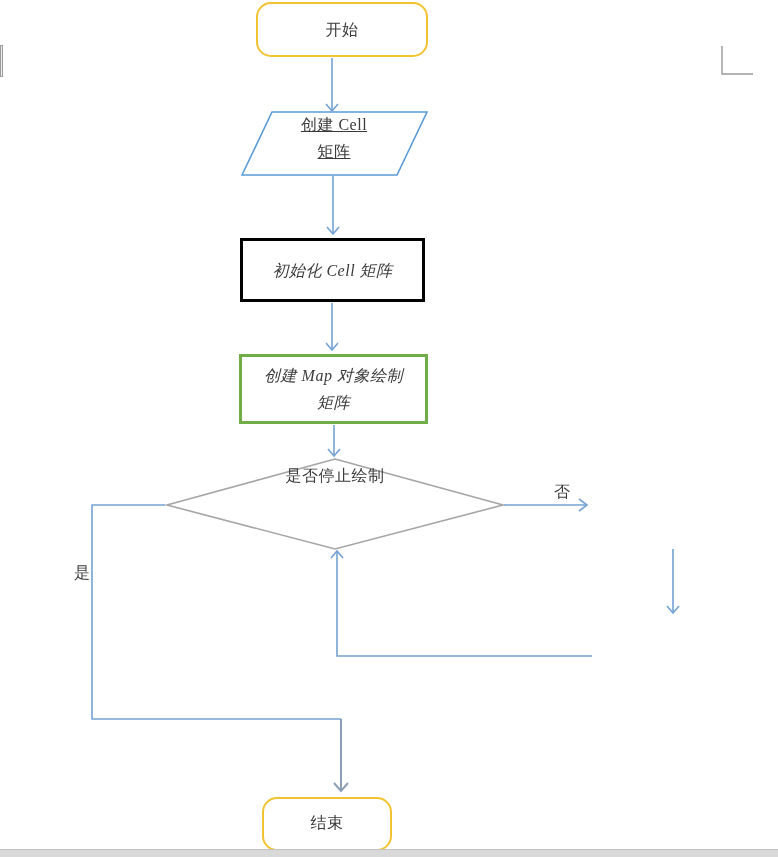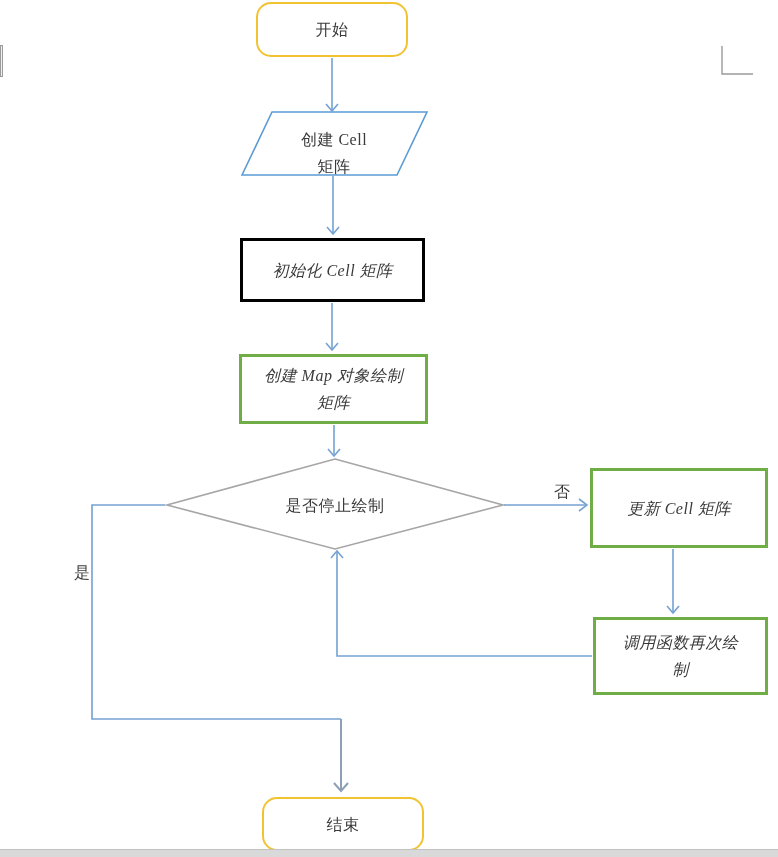--- a/index.html
+++ b/index.html
@@ -100,48 +100,41 @@
     <path d="M592,656 L337,656 L337,552" stroke="#74A2D2" stroke-width="1.6"></path>
     <polyline points="331,558 337,551 343,558" stroke="#74A2D2" stroke-width="1.6"></polyline>
 
     <path d="M165,505 L92,505 L92,719 L341,719" stroke="#74A2D2" stroke-width="1.6"></path>
     <path d="M341,719 L341,790" stroke="#8C9FB6" stroke-width="2"></path>
     <polyline points="334,783 341,791 348,783" stroke="#8C9FB6" stroke-width="2"></polyline>
 
     <path d="M722,46 L722,74 L753,74" stroke="#9a9a9a" stroke-width="1.4"></path>
   </svg>
 
-  <div class="node terminator" style="left:256px; top:2px; width:152px; height:55px;">
+  <div class="node terminator" style="left:256px; top:2px; width:172px; height:55px;">
     <span>开始</span>
   </div>
 
-  <div class="shape-text" style="left:259px; top:126px; width:150px; height:54px;">创建 Cell
+  <div class="shape-text" style="left:259px; top:111px; width:150px; height:54px;text-decoration:underline;">创建 Cell
 矩阵</div>
 
   <div class="node process-black" style="left:240px; top:238px; width:185px; height:64px;">
     <span>初始化 Cell 矩阵</span>
   </div>
 
   <div class="node process-green" style="left:239px; top:354px; width:189px; height:70px;">
     <span>创建 Map 对象绘制
 矩阵</span>
   </div>
 
-  <div class="shape-text" style="left:260px; top:492px; width:150px; height:27px;">是否停止绘制</div>
+  <div class="shape-text" style="left:260px; top:462px; width:150px; height:27px;">是否停止绘制</div>
 
-  <div class="node process-green" style="left:590px; top:468px; width:178px; height:80px;">
-    <span>更新 Cell 矩阵</span>
-  </div>
 
-  <div class="node process-green" style="left:593px; top:617px; width:175px; height:78px;">
-    <span>调用函数再次绘
-制</span>
-  </div>
 
-  <div class="node terminator" style="left:262px; top:797px; width:162px; height:54px;">
+  <div class="node terminator" style="left:262px; top:797px; width:130px; height:54px;font-family:Liberation Mono, monospace;">
     <span>结束</span>
   </div>
 
   <div class="edge-label" style="left:554px; top:482px;">否</div>
   <div class="edge-label" style="left:74px; top:563px;">是</div>
 
   <div class="margin-mark-left"></div>
 
   <div class="bottom-bar"></div>
 

